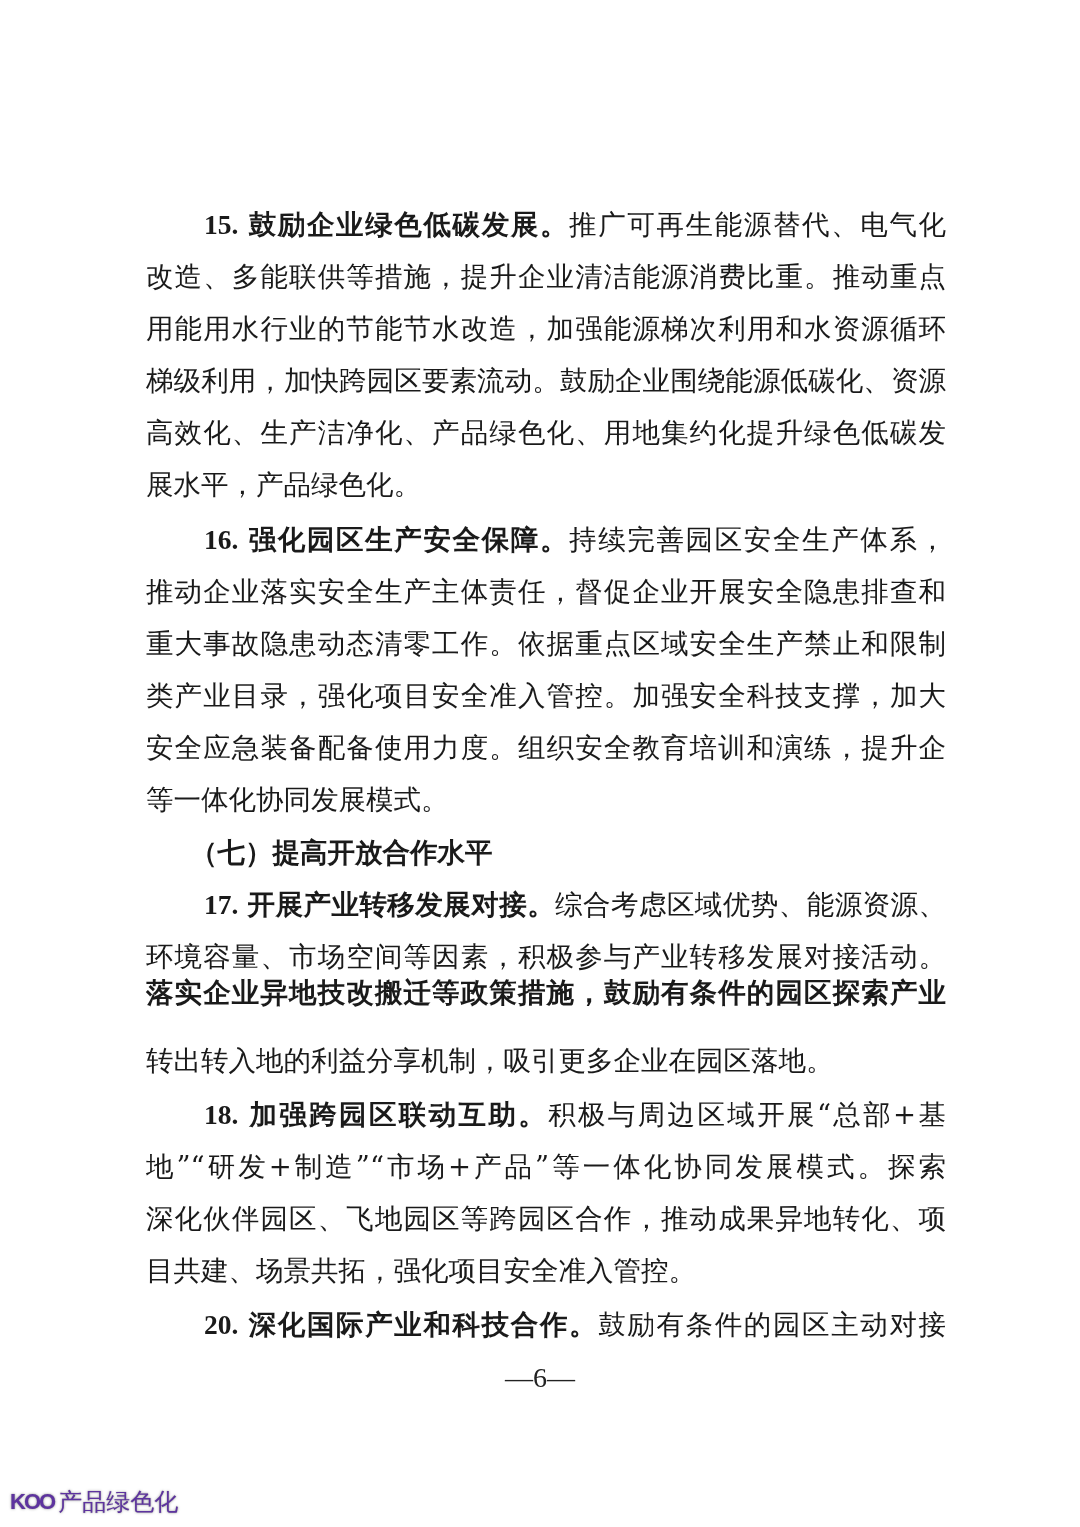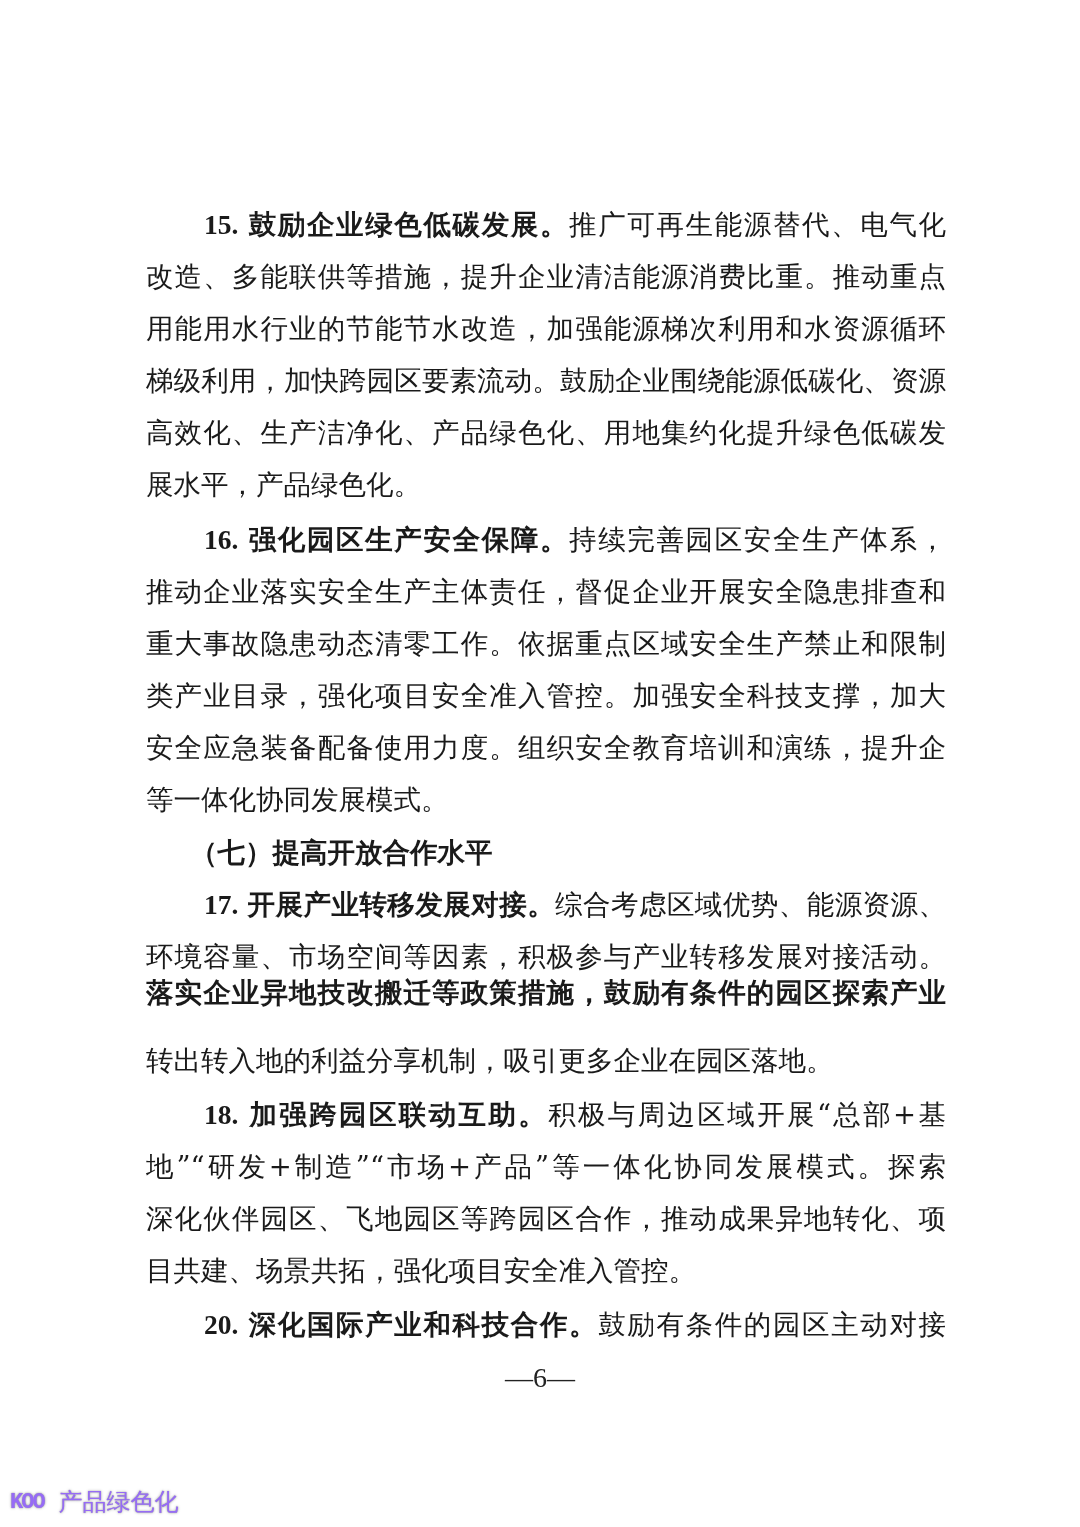--- a/index.html
+++ b/index.html
@@ -59,27 +59,27 @@
       width: 1080px;
       text-align: center;
       font-family: "Liberation Serif", "DejaVu Serif", serif;
       font-size: 28px;
       color: #222;
     }
     .watermark {
       position: absolute;
       left: 10px;
       top: 1486px;
-      font-family: Liberation Mono, monospace;
+      font-family: Liberation Sans, sans-serif;
       font-size: 24px;
-      color: #8b5cf6;
+      color: #4c1d95;
       text-shadow: 0 0 3px #9a9a9a, 0 0 1px #8a8a8a;
       display: flex;
       align-items: center;
-      gap: 15px;
+      gap: 4px;
       opacity: 0.9;
     }
     .watermark .logo {
       font-size: 22px;
       letter-spacing: -2px;
       font-weight: bold;
     }
   </style>
 </head>
 <body>

